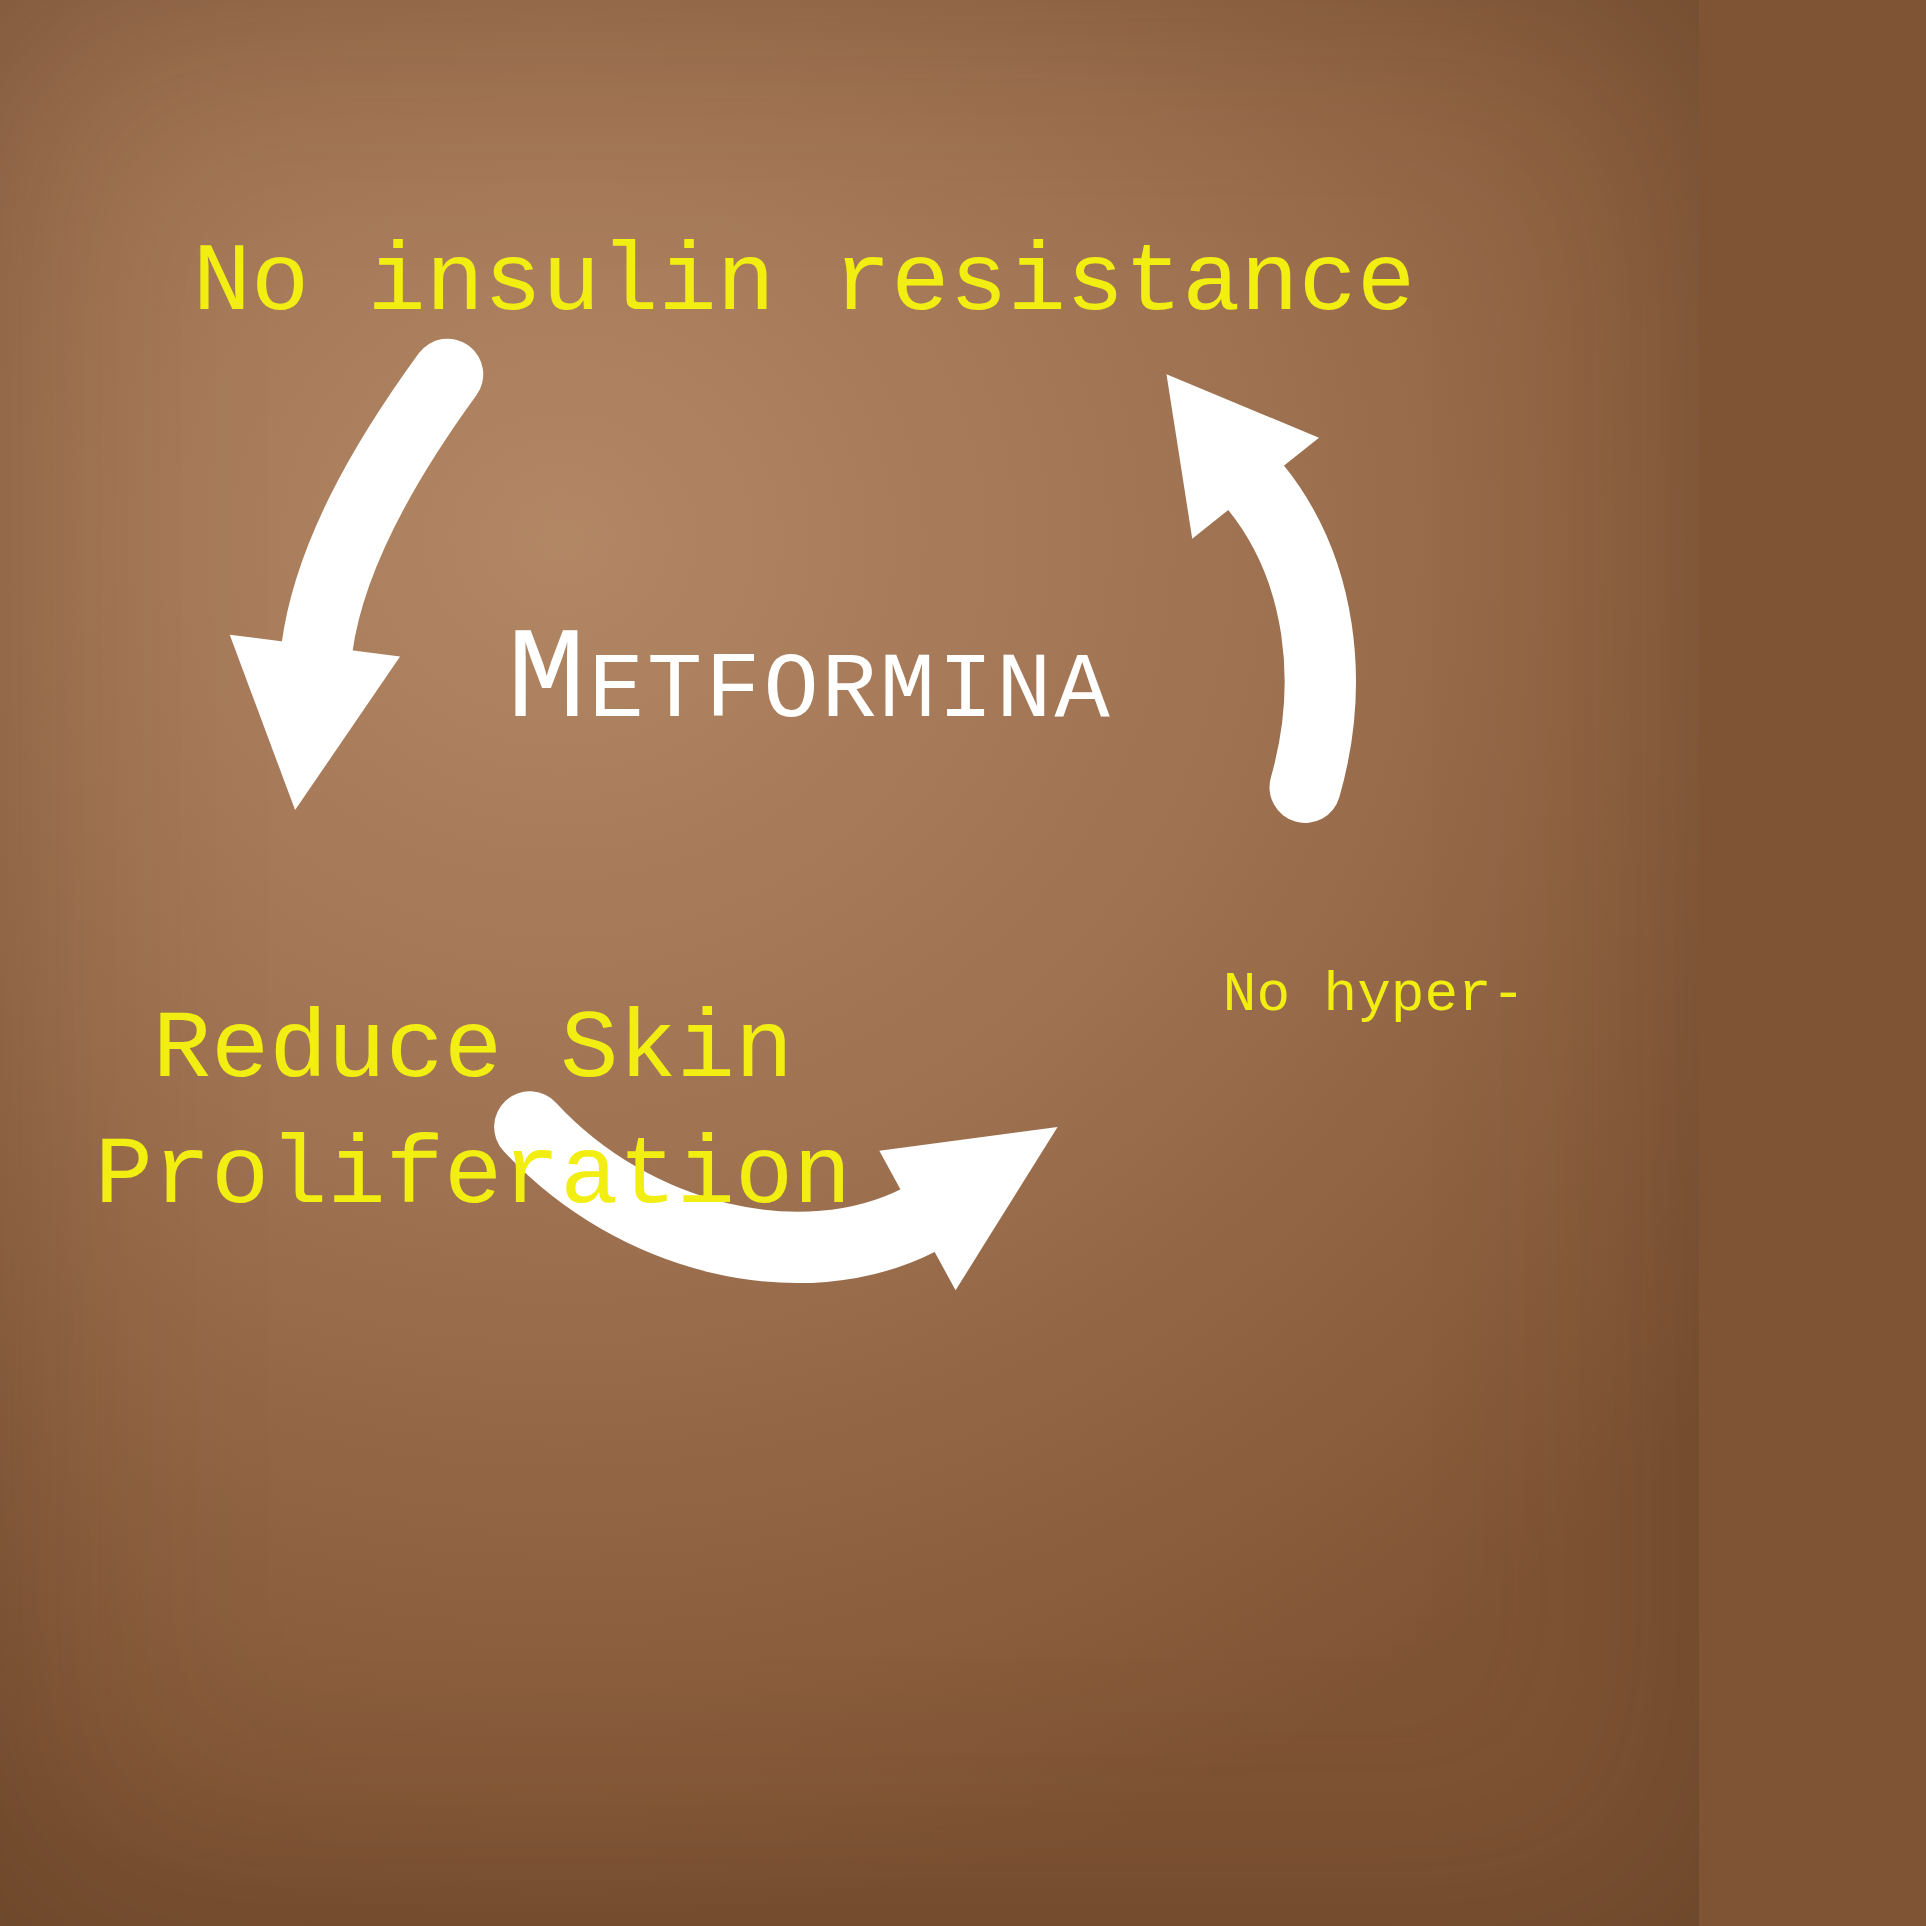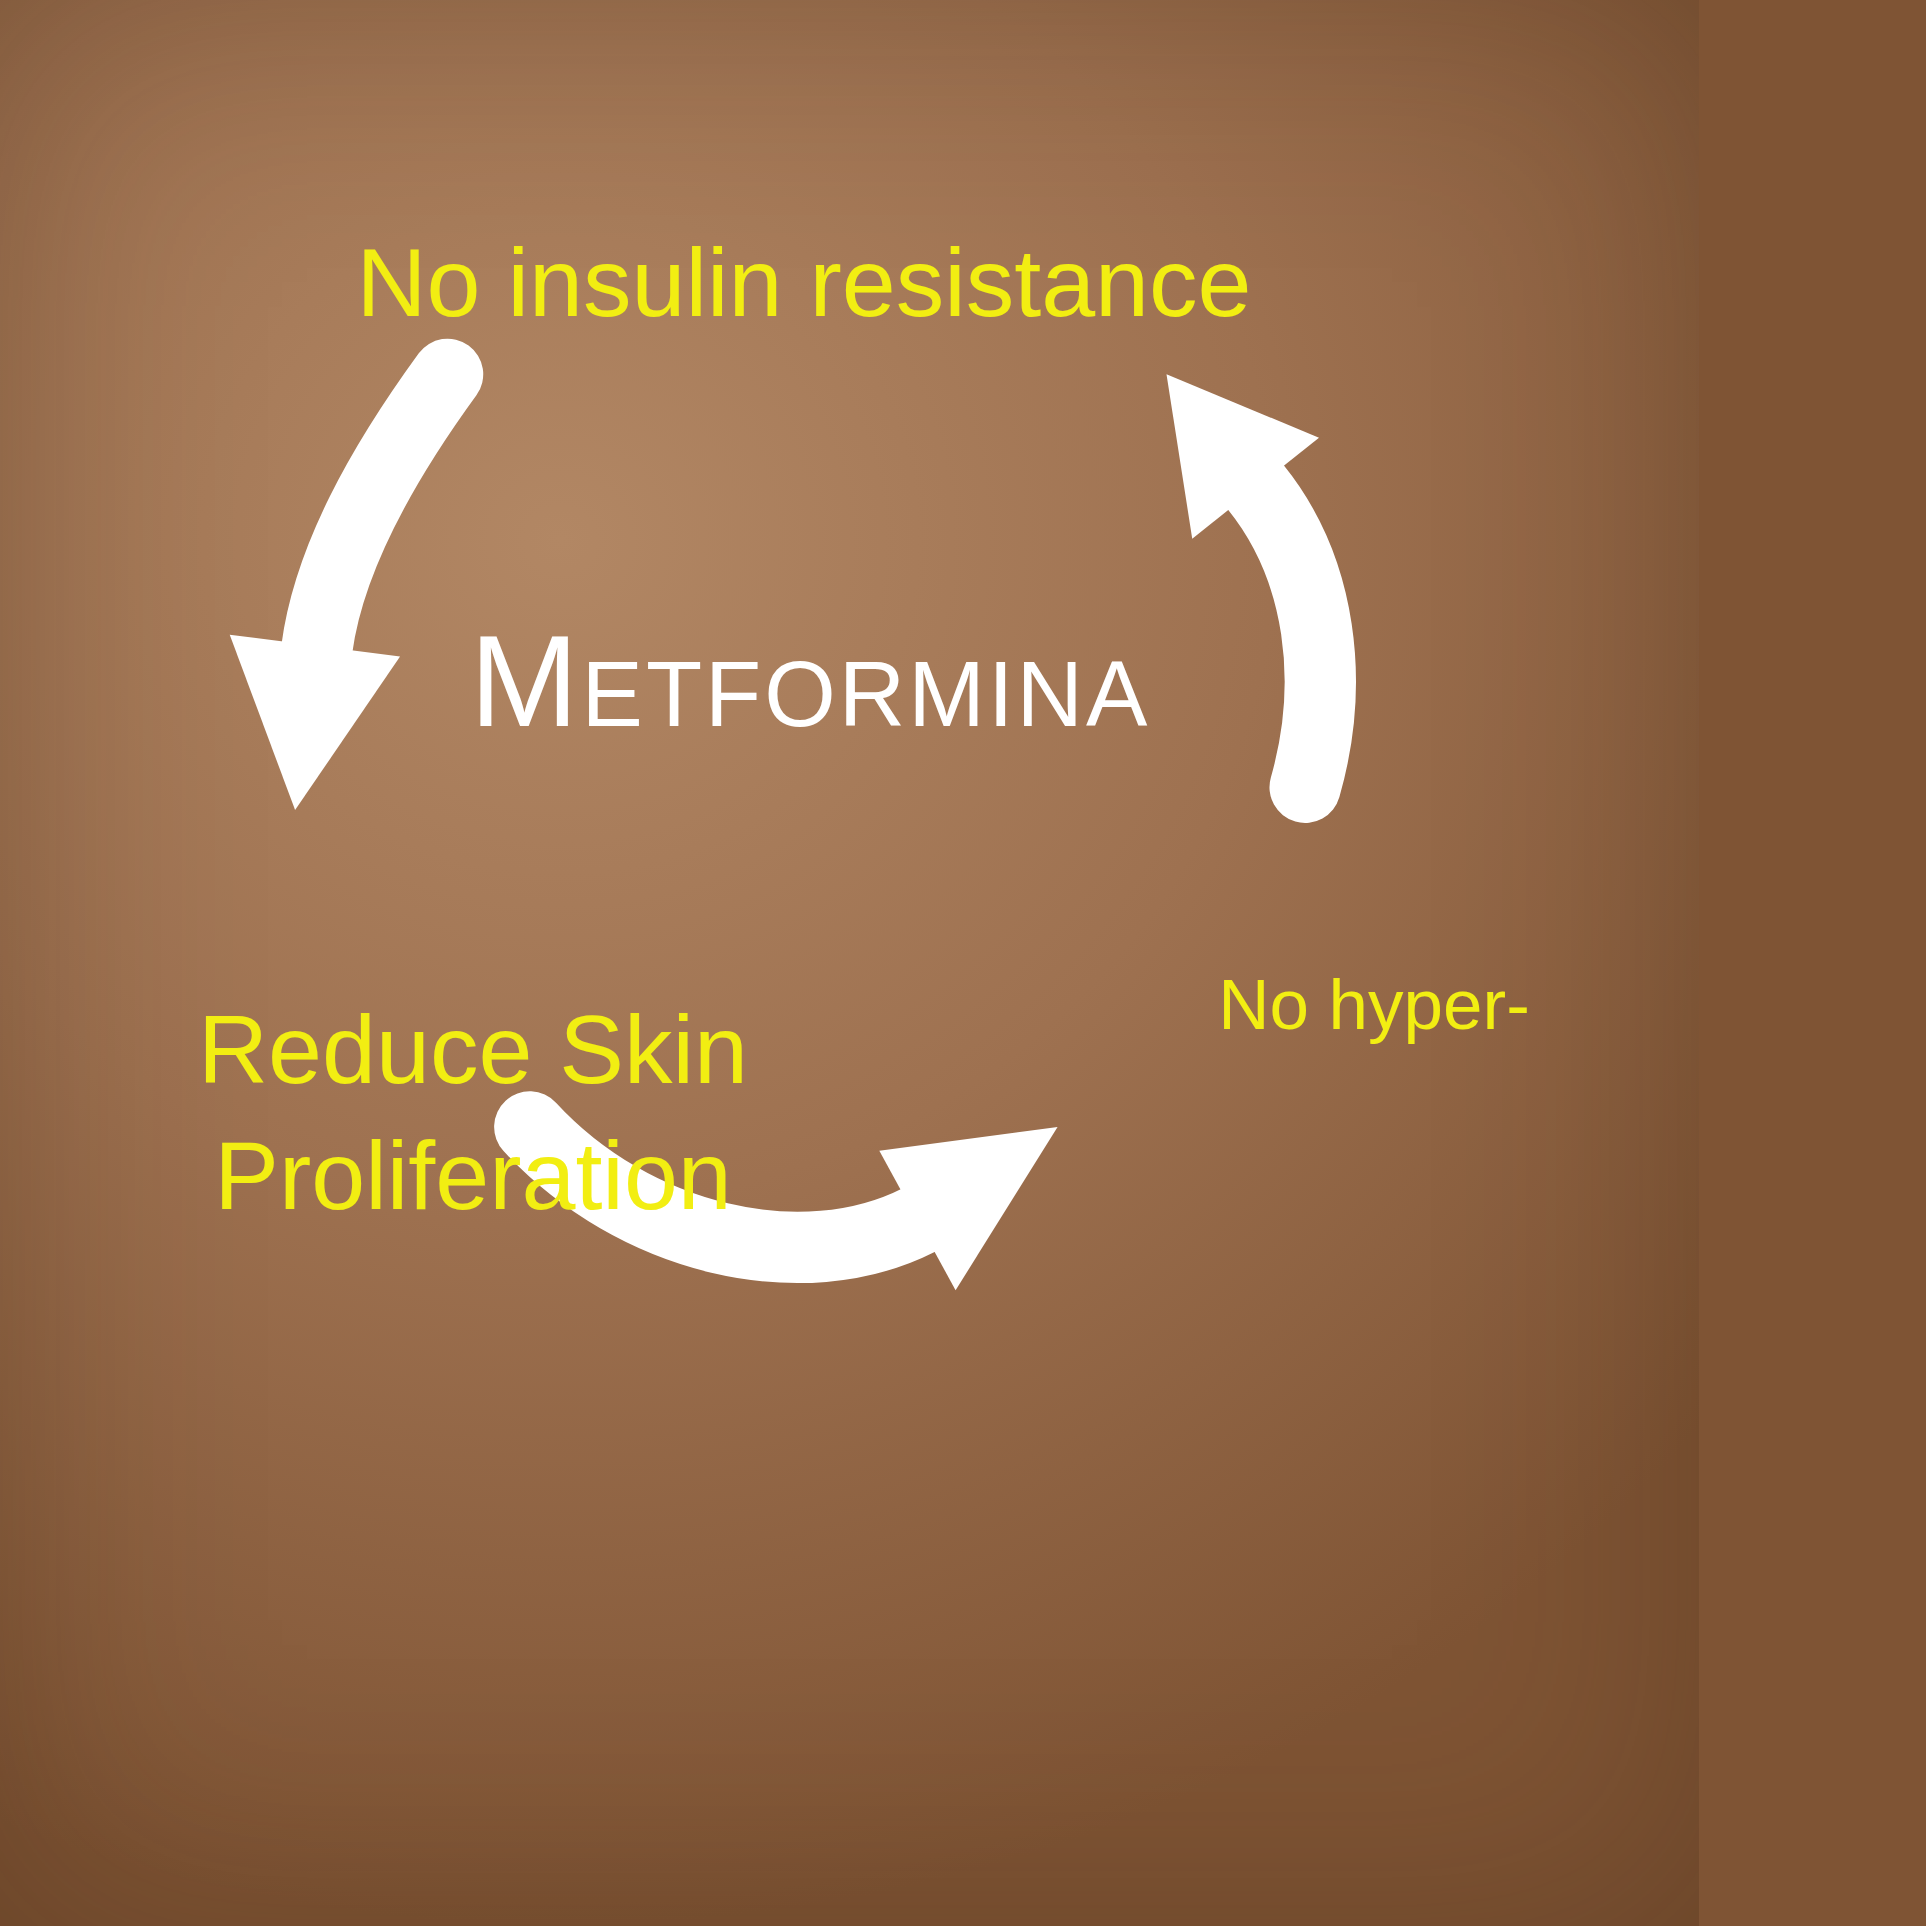--- a/index.html
+++ b/index.html
@@ -5,21 +5,21 @@
   html, body {
     margin: 0;
     padding: 0;
     background: #7f5434;
   }
   .stage {
     position: relative;
     width: 1699px;
     height: 1927px;
     overflow: hidden;
-    font-family: Liberation Sans, sans-serif;
+    font-family: Liberation Mono, monospace;
     background: radial-gradient(1485px 1386px at 33% 28%,
       var(--bg_light, #b28764) 0%,
       var(--bg_mid, #9e7150) 48%,
       var(--bg_dark, #7f5434) 100%);
     box-shadow: inset 0 0 416px rgba(55, 32, 14, 0.28);
   }
 
   .arrows {
     position: absolute;
     left: 0;
@@ -54,21 +54,21 @@
     left: 473px;
     top: 987px;
     font-size: 97px;
     line-height: 1.3;
   }
   .label-right {
     left: 1374px;
     top: 962px;
   }
   .label-right .small-line {
-    font-size: 71px;
+    font-size: 56px;
     line-height: 1.2;
   }
   .label-right .big-line {
     font-size: 119px;
     line-height: 1.15;
   }
 
   .center-title {
     position: absolute;
     left: 810px;

